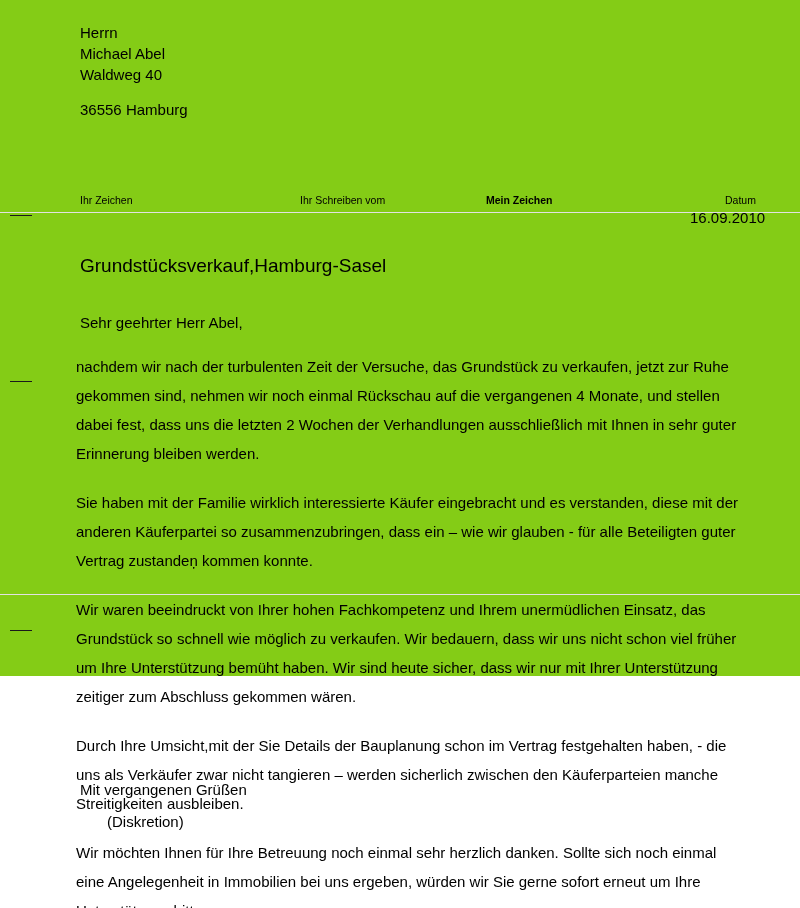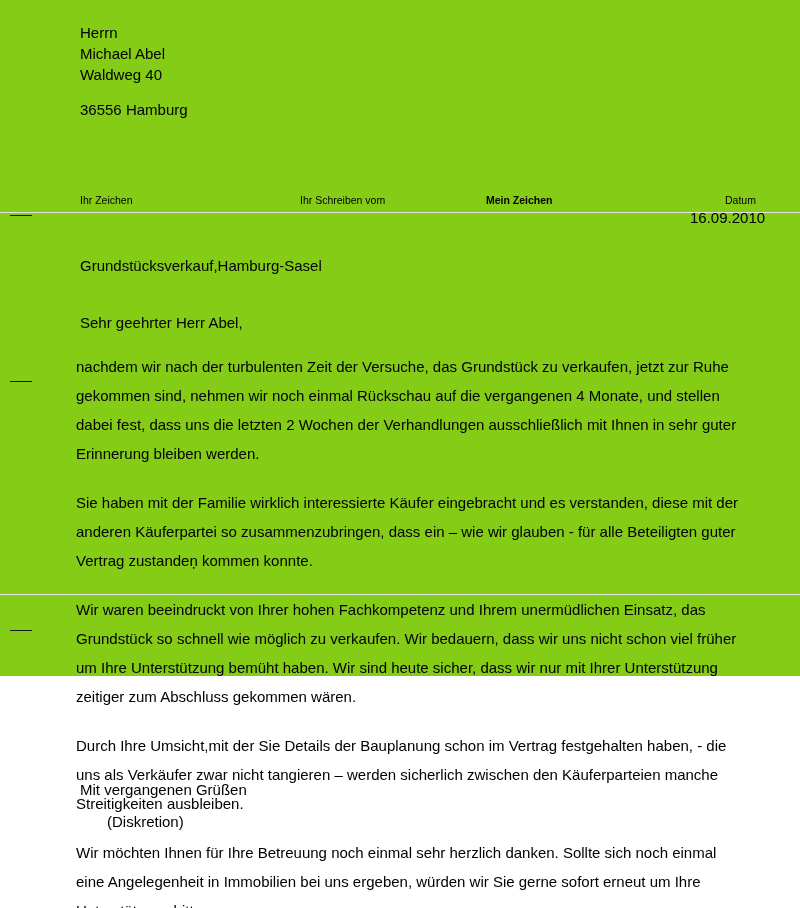--- a/index.html
+++ b/index.html
@@ -89,21 +89,21 @@
     height: 0;
     border-top: 1px solid #e2e2e2;
   }
   .scan-1 { top: 212px; }
   .scan-2 { top: 594px; }
 
   .subject {
     position: absolute;
     left: 80px;
     top: 255px;
-    font-size: 15px;
+    font-size: 19px;
     line-height: 21px;
     white-space: nowrap;
     text-align: center;
   }
 
   .salutation {
     position: absolute;
     left: 80px;
     top: 312px;
     font-size: 15px;

